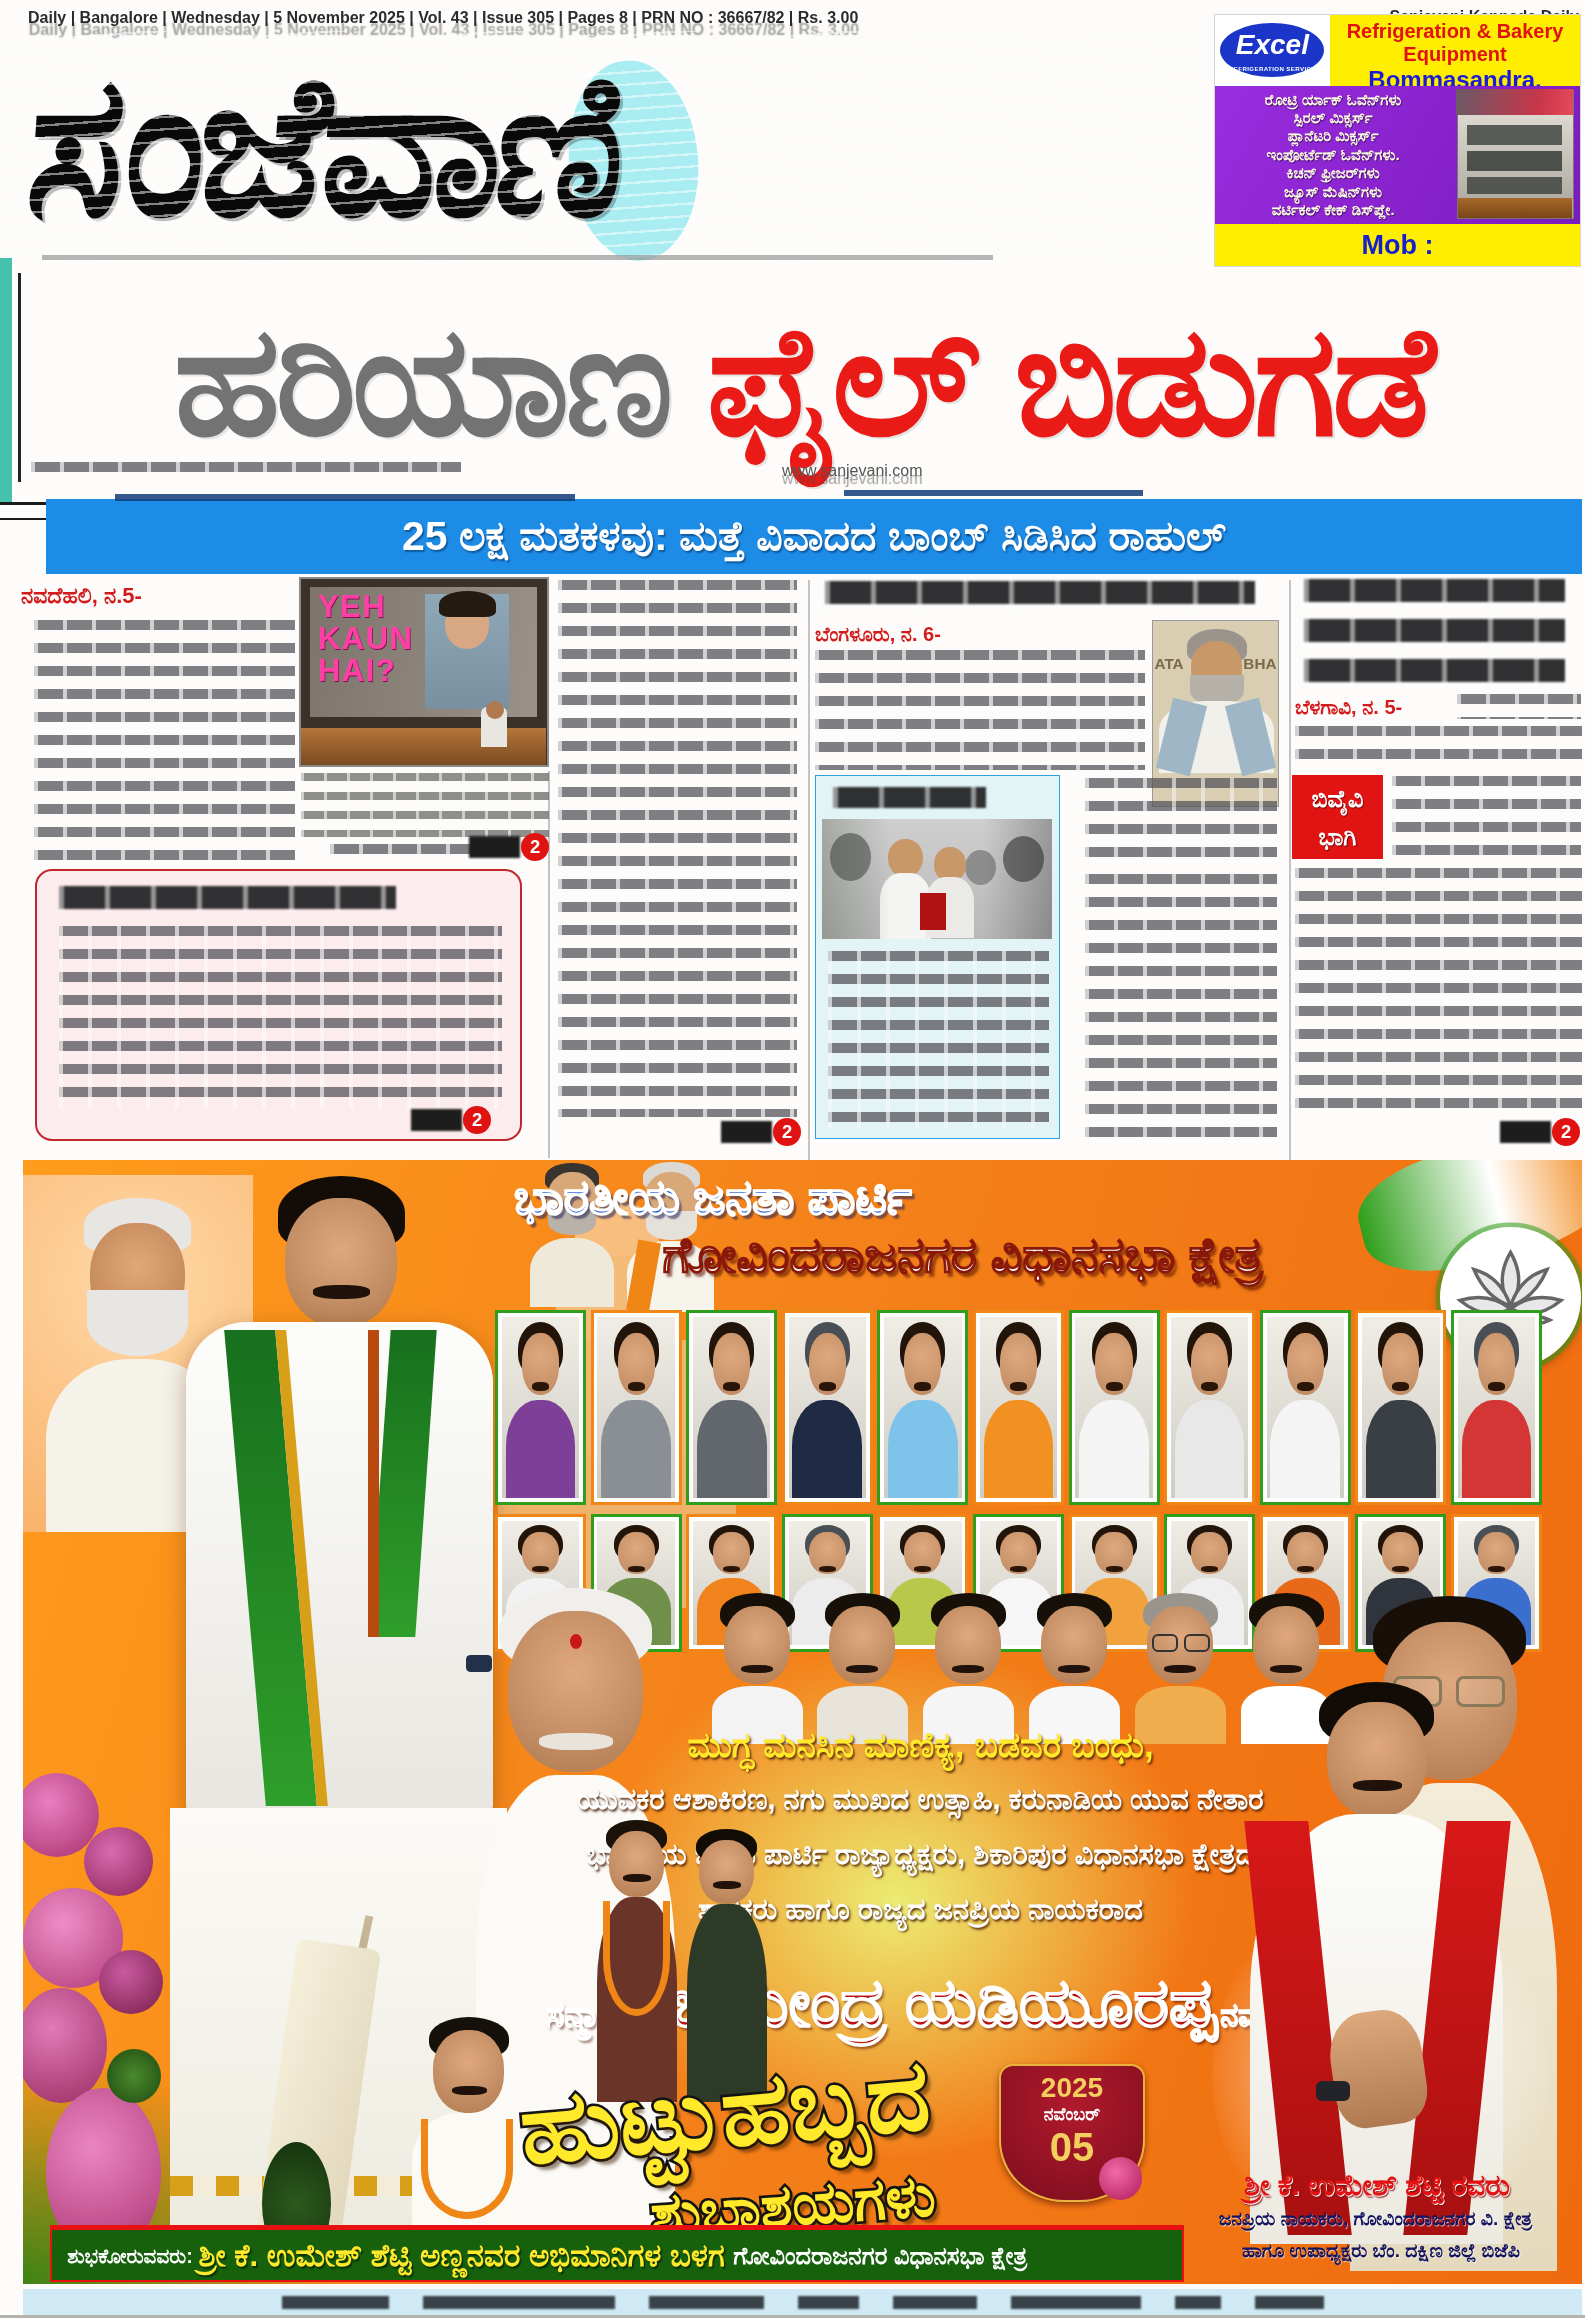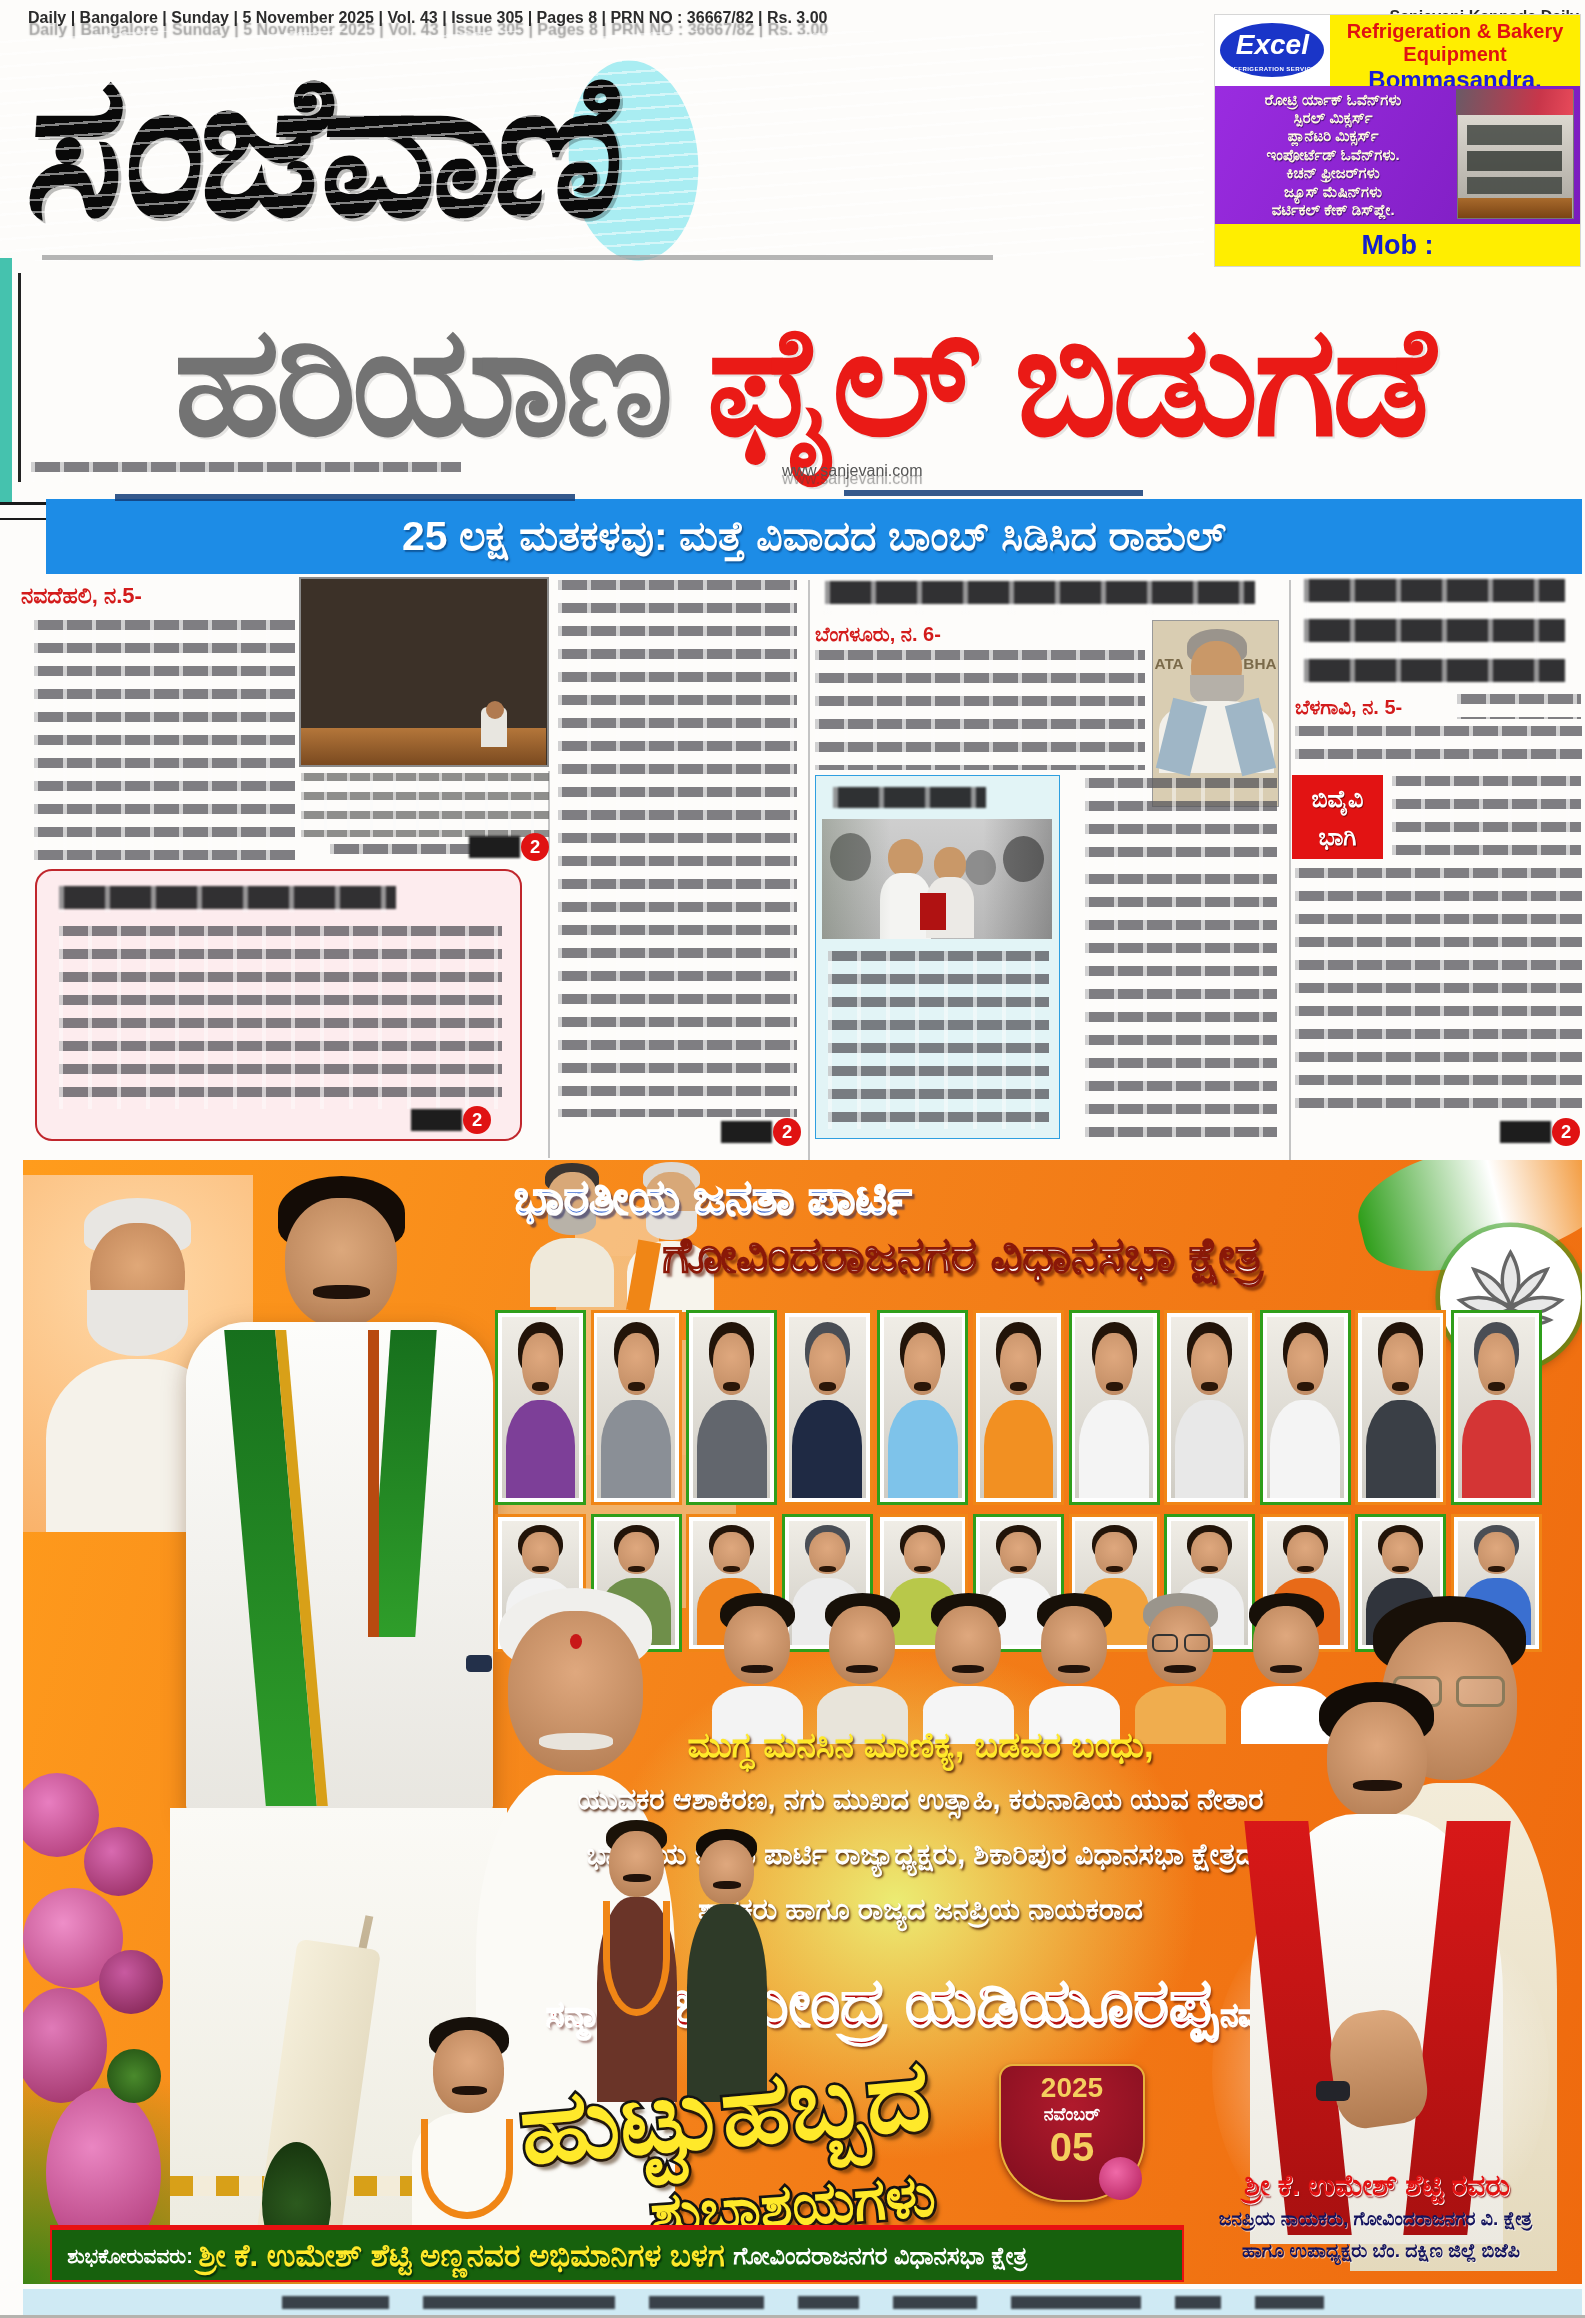--- a/index.html
+++ b/index.html
@@ -103,21 +103,21 @@
     box-shadow:0 3.1px 6.1px rgba(60,0,0,.5);}
   .db-y{color:#f4cf5e;font-weight:900;font-size:28px;line-height:32px;}
   .db-m{color:#fff;font-weight:bold;font-size:17.6px;line-height:21.5px;}
   .db-d{color:#f4cf5e;font-weight:900;font-size:40px;line-height:43px;}
 </style>
 </head>
 <body>
 
 <div id="canvas">
 
-  <div class="abs topline" style="left:28px;top:9.2px;">Daily | Bangalore | Sunday | 5 November 2025 | Vol. 43 | Issue 305 | Pages 8 | PRN NO : 36667/82 | Rs. 3.00</div>
+  <div class="abs topline" style="left:28px;top:9.2px;">Daily | Bangalore | Wednesday | 5 November 2025 | Vol. 43 | Issue 305 | Pages 8 | PRN NO : 36667/82 | Rs. 3.00</div>
   <div class="abs topline" style="right:6.1px;top:7.7px;">Sanjevani Kannada Daily</div>
 
   <div class="abs" style="left:569px;top:60px;width:129px;height:201px;background:#a9edf2;border-radius:50%;transform:rotate(-5deg);"></div>
   <div class="abs logo-big" style="left:35px;top:40px;width:1166px;">ಸಂಜೆವಾಣಿ</div>
   <div class="abs scanlines" style="left:0;top:31px;width:1204px;height:230px;"></div>
   <div class="abs" style="left:42px;top:255px;width:951px;height:4.6px;background:#8f8f8f;opacity:.65;"></div>
 
   <div class="abs xl" style="left:1214px;top:14px;width:367px;height:253px;">
     <div class="xl-head">
       <div class="xl-logo">
@@ -171,20 +171,31 @@
   </div>
 
   <div class="vsep" style="left:548px;top:771px;height:387px;"></div>
   <div class="vsep" style="left:808px;top:580px;height:580px;"></div>
   <div class="vsep" style="left:1289px;top:580px;height:580px;"></div>
 
   <div class="dateline" style="left:21px;top:583px;">ನವದೆಹಲಿ, ನ.5-</div>
   <div class="bt" style="left:34px;top:620px;width:261px;height:242px;"></div>
 
   <div class="abs" style="left:299px;top:577px;width:250px;height:190px;border:2.3px solid #8a8a8a;background:#3c3128;">
+    <div class="abs" style="left:9.2px;top:7.7px;width:227px;height:130px;background:linear-gradient(100deg,#7d756b,#9a9289);">
+      <div class="abs" style="left:7.7px;top:4.6px;" id="screen-text">
+          <div class="scr-line first">YEH</div>
+          <div class="scr-line">KAUN</div>
+          <div class="scr-line">HAI?</div>
+        </div>
+      <div class="abs" style="right:28px;top:7.7px;width:84px;height:115px;background:linear-gradient(#8fa8b8,#7890a0);">
+        <div class="abs" style="left:20px;top:6.1px;width:44px;height:49px;border-radius:48%;background:#d8a884;"></div>
+        <div class="abs" style="left:14px;top:-3.1px;width:57px;height:26px;border-radius:50% 50% 20% 20%;background:#241a12;"></div>
+      </div>
+    </div>
     <div class="abs" style="left:0;bottom:0;width:245px;height:37px;background:linear-gradient(#b4763a,#7a4a20);"></div>
     <div class="abs" style="right:40px;bottom:18.4px;width:26px;height:40px;background:#e8e6e0;border-radius:6.1px 6.1px 0 0;"></div>
     <div class="abs" style="right:43px;bottom:46px;width:18.4px;height:18.4px;border-radius:50%;background:#b07a50;"></div>
   </div>
   <div class="bt-cap" style="left:301px;top:773px;width:248px;height:64px;"></div>
   <div class="bt" style="left:330px;top:844px;width:184px;height:12.3px;"></div>
   <div class="chip" style="left:469px;top:833px;">
     <div class="bar"></div>
       <div class="dot">2</div>
   </div>

